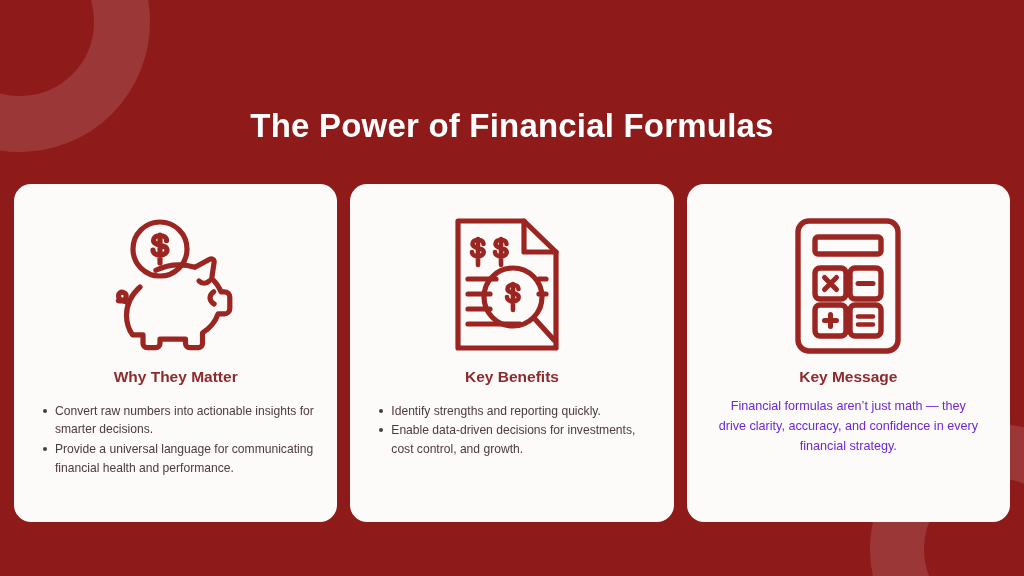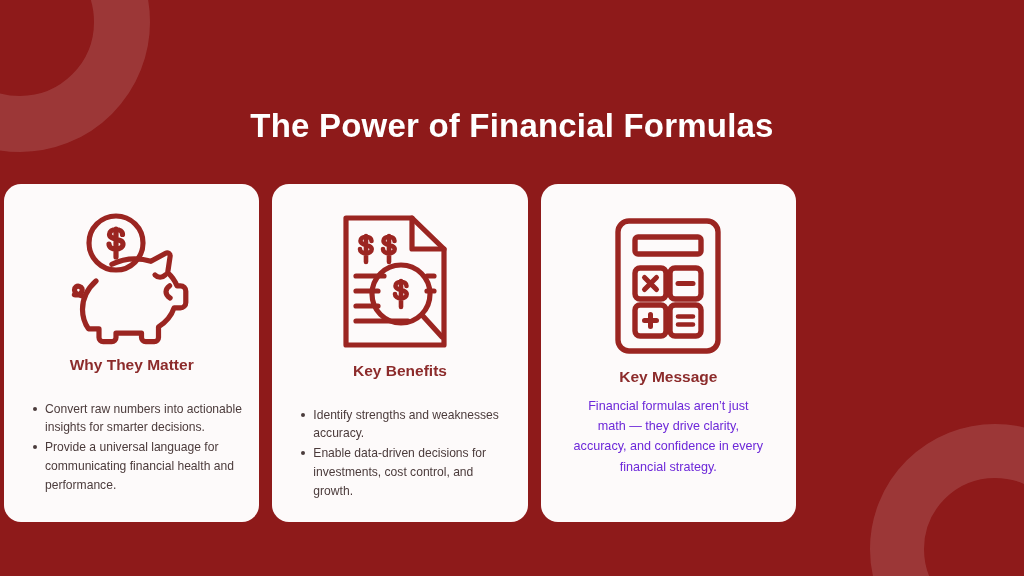--- a/index.html
+++ b/index.html
@@ -56,23 +56,23 @@
     color: #FFFFFF;
     font-size: 33px;
     font-weight: bold;
     letter-spacing: 0.2px;
     line-height: 1.2;
   }
 
   
   .cards {
     position: absolute;
-    left: 4px;
+    left: 14px;
     top: 184px;
-    width: 792px;
+    width: 996px;
     height: 338px;
     display: flex;
     gap: 13px;
   }
   .card {
     flex: 1 1 0;
     background: #FDFAFA;
     border-radius: 17px;
     box-sizing: border-box;
     padding: 26px 22px 16px 22px;
@@ -96,21 +96,21 @@
     color: #8C2B2B;
     font-size: 15.5px;
     font-weight: bold;
     text-align: center;
     margin-top: 6px;
     margin-bottom: 9px;
     line-height: 1.2;
   }
 
   .bullets {
-    margin: 16px;
+    margin: 6px;
     padding: 0 2px 0 16px;
     list-style: none;
     width: 100%;
   }
   .bullets li {
     position: relative;
     color: #4B3B3B;
     font-size: 12.1px;
     line-height: 1.56;
     padding-left: 12px;
@@ -184,21 +184,21 @@
           <path d="M91 66 h7 M91 81 h7"></path>
 
           <circle cx="65" cy="84" r="29"></circle>
           <path d="M86 105 l20 22"></path>
 
           <path d="M65 71 v26 M70.5 76 c0-2.6-2.5-4.2-5.5-4.2 -3 0-5.5 1.7-5.5 4.1 0 5.3 11.2 2.7 11.2 8.1 0 2.6-2.5 4.3-5.8 4.3 -3.2 0-5.9-1.6-5.9-4.3" stroke-width="4.6"></path>
         </svg>
       </div>
       <div class="card-heading">Key Benefits</div>
       <ul class="bullets">
-        <li>Identify strengths and weaknesses accuracy.</li>
+        <li>Identify strengths and reporting quickly.</li>
         <li>Enable data-driven decisions for investments, cost control, and growth.</li>
       </ul>
     </div>
 
     <div class="card">
       <div class="icon-wrap">
         <svg width="114" height="142" viewBox="0 0 114 142" fill="none" stroke="#9B2521" stroke-width="5.4" stroke-linecap="round" stroke-linejoin="round">
 
           <rect x="7" y="6" width="100" height="130" rx="11"></rect>
 

